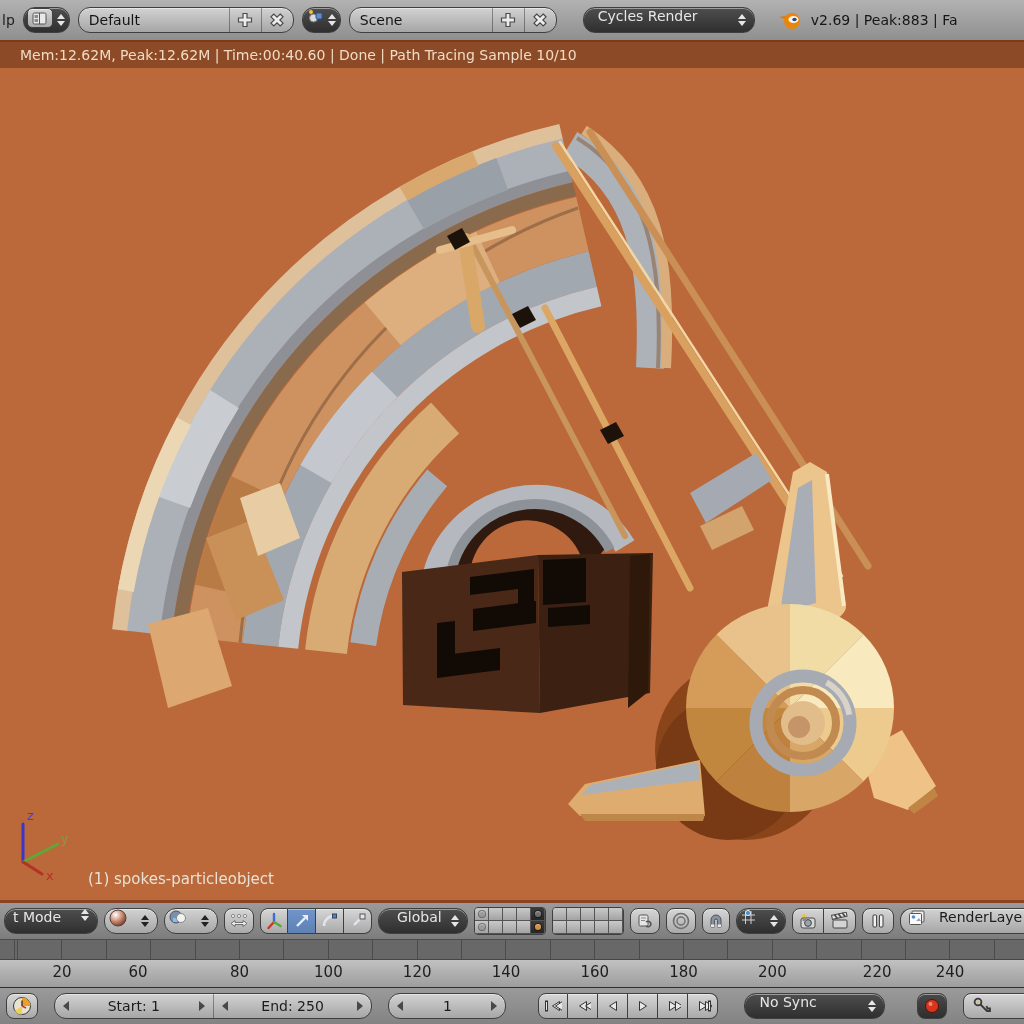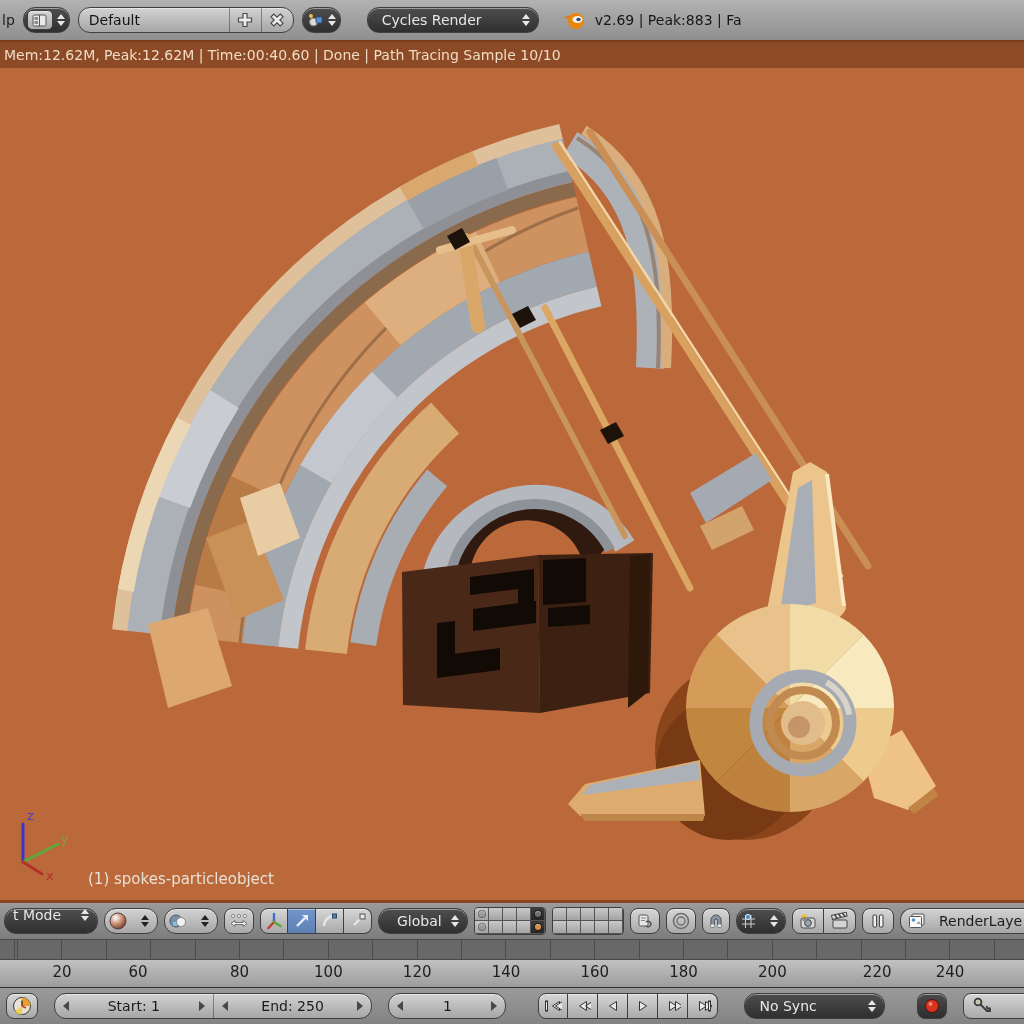--- a/index.html
+++ b/index.html
@@ -2,21 +2,21 @@
 <html style="--viewport-bg: #BB683A; --status-bar-bg: #8C4A26; --status-text: #F0DCC6; --selection-blue: #5E81B5; --record-red: #D8351F; --layer-dot-orange: #D78C3C;"><head>
 <meta charset="utf-8">
 <style>
   * { margin:0; padding:0; box-sizing:border-box; }
   html,body { width:1024px; height:1024px; overflow:hidden; }
   body { font-family:"DejaVu Sans", sans-serif; font-size:13px; background:#8a8a8a; }
 
   
   .bar { display:flex; align-items:center; }
   .pill {
-    display:flex; align-items:center; height:26px; border-radius:12px;
+    display:flex; height:26px; border-radius:12px;
     background:linear-gradient(#d2d2d2,#a6a6a6); border:1px solid #3f3f3f;
     box-shadow:inset 0 1px 0 rgba(255,255,255,.45); color:#1c1c1c; overflow:hidden;
   }
   .pill.dark { background:linear-gradient(#4e4e4e,#2f2f2f); color:#e6e6e6; }
   .seg { display:flex; align-items:center; justify-content:center; height:100%; }
   .seg + .seg { border-left:1px solid rgba(0,0,0,.35); }
   .btn {
     display:flex; align-items:center; justify-content:center; height:26px; min-width:28px;
     border-radius:8px; background:linear-gradient(#d6d6d6,#a9a9a9);
     border:1px solid #3f3f3f; box-shadow:inset 0 1px 0 rgba(255,255,255,.45);
@@ -34,21 +34,21 @@
 
   
   #header { height:40px; background:linear-gradient(#b2b2b2,#8f8f8f); gap:8px; padding:0 6px 0 2px; }
   #header .label-clip { color:#1d1d1d; font-size:14px; }
   #stats { color:#161616; font-size:14px; white-space:nowrap; overflow:hidden; flex:1; }
   .fld { padding:0 10px; font-size:14px; color:#141414; }
   #sep-top { height:2px; background:#7c3c1c; }
 
   
   #statusbar { height:26px; background:var(--status-bar-bg); color:var(--status-text);
-    font-size:14px; padding-left:4px; display:flex; align-items:center; }
+    font-size:14px; padding-left:20px; display:flex; align-items:center; }
 
   
   #viewport { position:relative; height:832px; background:var(--viewport-bg); }
   #viewport svg { display:block; }
   #sep-vp { height:3px; background:#8a4424; }
 
   
   #toolbar3d { height:37px; background:linear-gradient(#9b9b9b,#7d7d7d); gap:6px; padding:0 4px; border-bottom:1px solid #4c4c4c; }
   #toolbar3d .txt { padding:0 6px; font-size:14px; white-space:nowrap; }
   .grp { display:flex; }
@@ -148,20 +148,33 @@
           <circle cx="6.5" cy="10" r="4" fill="#dcdcdc" stroke="#777"></circle>
           <rect x="9" y="5" width="6" height="6" rx="1.2" fill="#5d8fd0" stroke="#31517e"></rect>
         </svg>
     </span>
     <span class="updn">
         <i class="u"></i>
         <i class="d"></i>
       </span>
   </div>
 
+  <div class="pill">
+    <span class="seg fld" style="width:142px;justify-content:flex-start;">Scene</span>
+    <span class="seg" style="width:32px;">
+        <svg class="ico" width="16" height="16">
+          <use href="#plus"></use>
+        </svg>
+      </span>
+    <span class="seg" style="width:32px;">
+        <svg class="ico" width="16" height="16">
+          <use href="#xmark"></use>
+        </svg>
+      </span>
+  </div>
 
   <div class="pill dark" style="width:172px;margin-left:18px;justify-content:space-between;padding:0 4px 0 14px;">
     <span style="font-size:14px;">Cycles Render</span>
     <span class="updn">
         <i class="u"></i>
         <i class="d"></i>
       </span>
   </div>
 
   <span style="margin-left:14px;">

